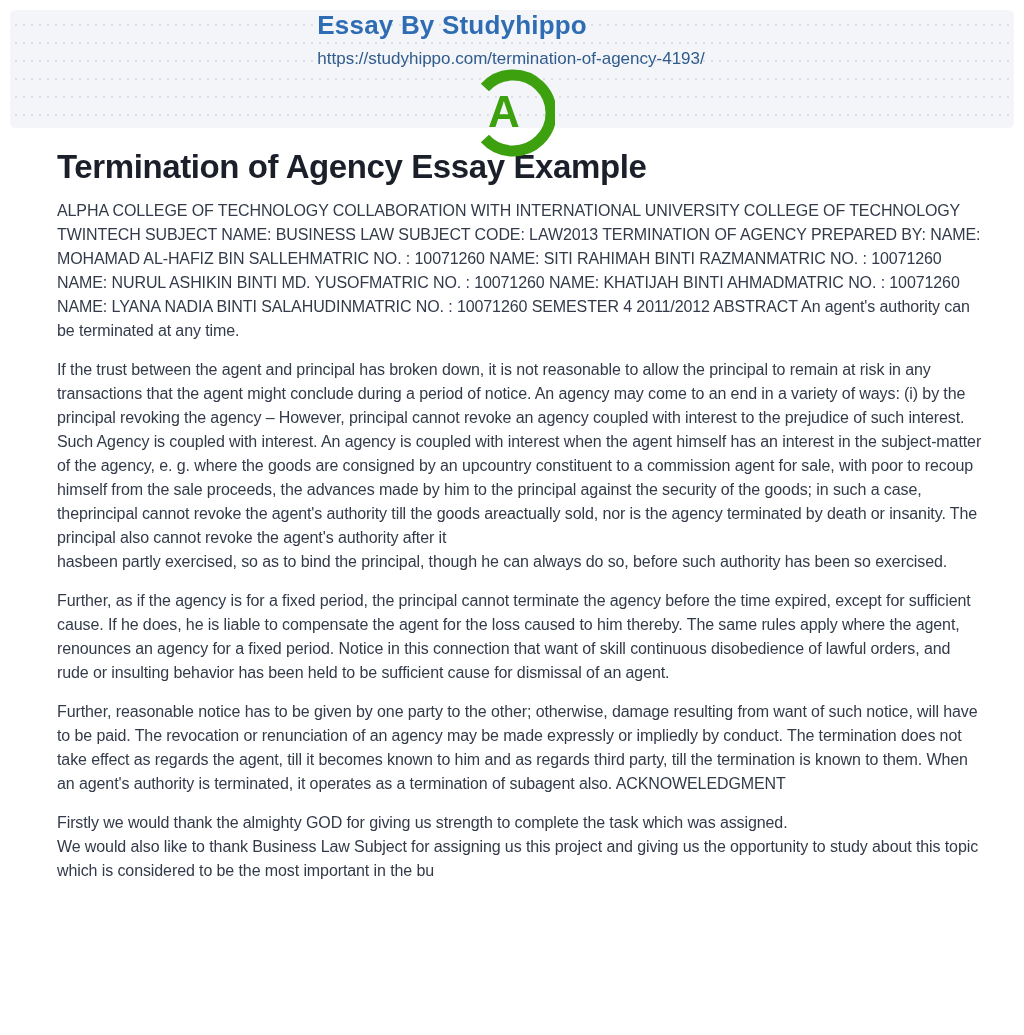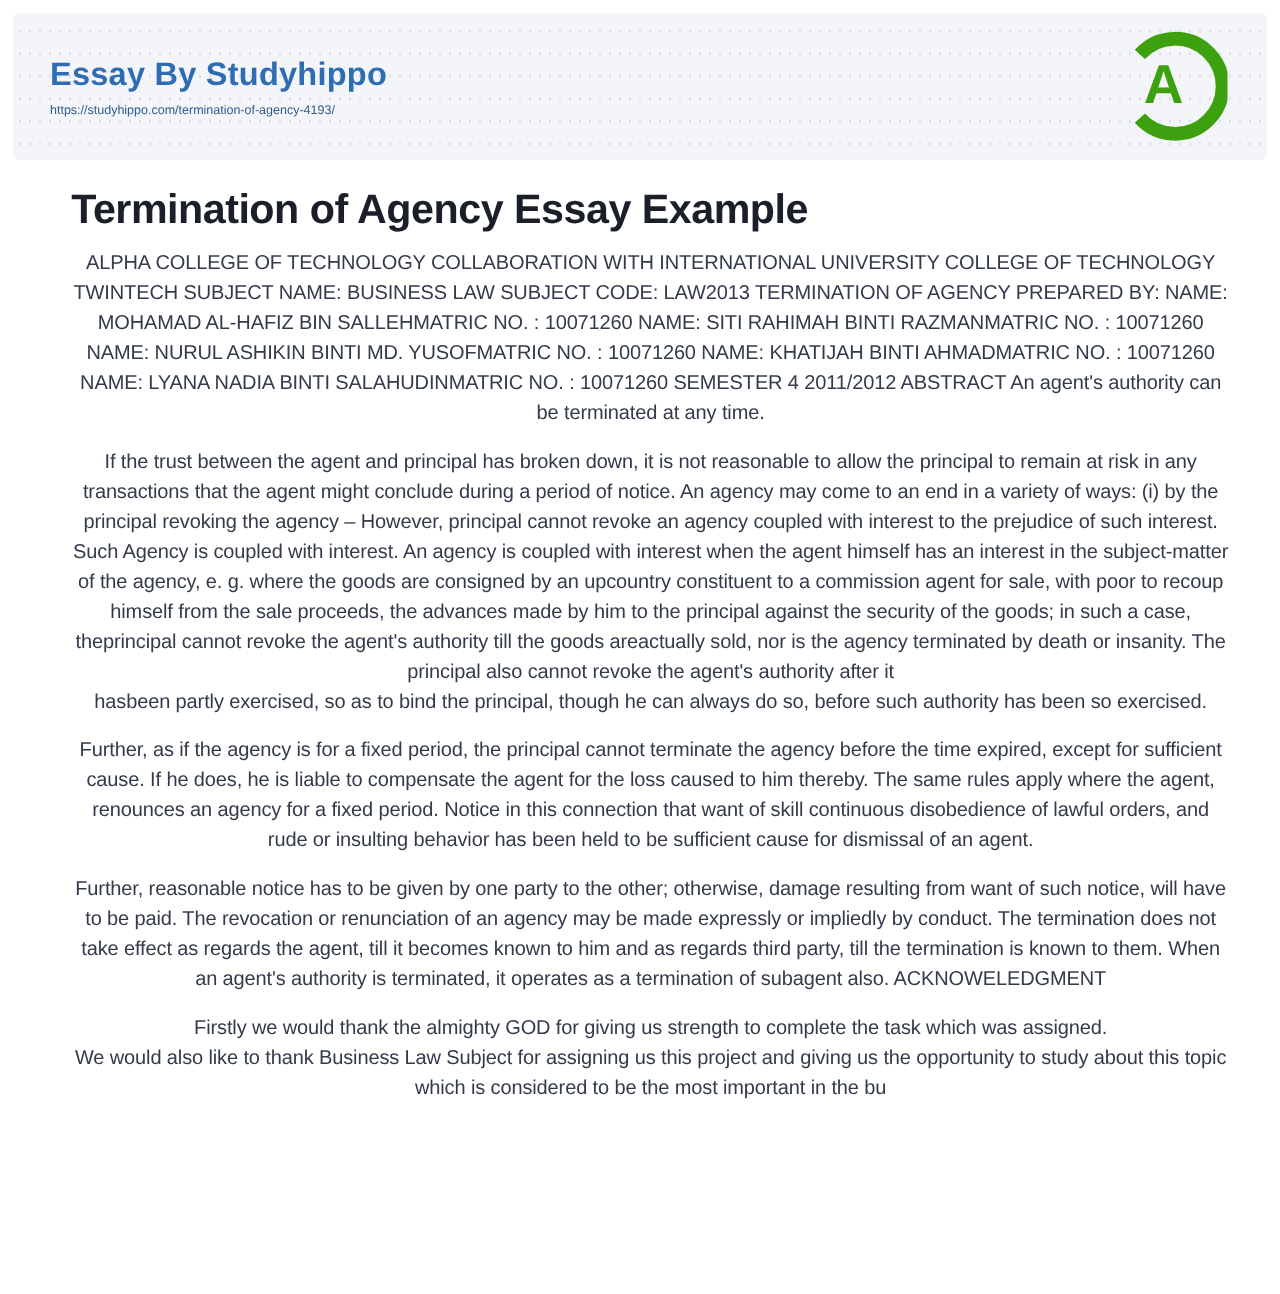--- a/index.html
+++ b/index.html
@@ -21,30 +21,31 @@
     height: 118px;
     border-radius: 6px;
     background-color: #f4f5f9;
     background-image: radial-gradient(circle, #dcdfeb 1.1px, transparent 1.2px);
     background-size: 8px 18px;
     background-position: 2px 6px;
     display: flex;
     align-items: center;
     justify-content: space-between;
     padding: 0 32px 0 30px;
+    flex-direction: column;
   }
   .header-text { display: flex; flex-direction: column; gap: 8px; }
   .site-title {
     font-size: 26px;
     font-weight: bold;
     letter-spacing: 0.2px;
     color: #2e6db4;
   }
   .site-url {
-    font-size: 10px;
+    font-size: 17px;
     color: #2f5c8c;
     text-decoration: none;
   }
 
   
   .logo {
     position: relative;
     width: 88px;
     height: 88px;
     flex: 0 0 auto;
@@ -73,21 +74,20 @@
     color: #1b1f2a;
     margin-bottom: 13px;
   }
   .essay-paragraph {
     font-size: 16px;
     letter-spacing: -0.1px;
     line-height: 24px;
     color: #333a49;
     margin-bottom: 15px;
     white-space: pre-line;
-    text-align: center;
   }
 </style>
 </head>
 <body>
 
 <div class="page">
 
   <header class="site-header">
     <div class="header-text">
       <div class="site-title">Essay By Studyhippo</div>

